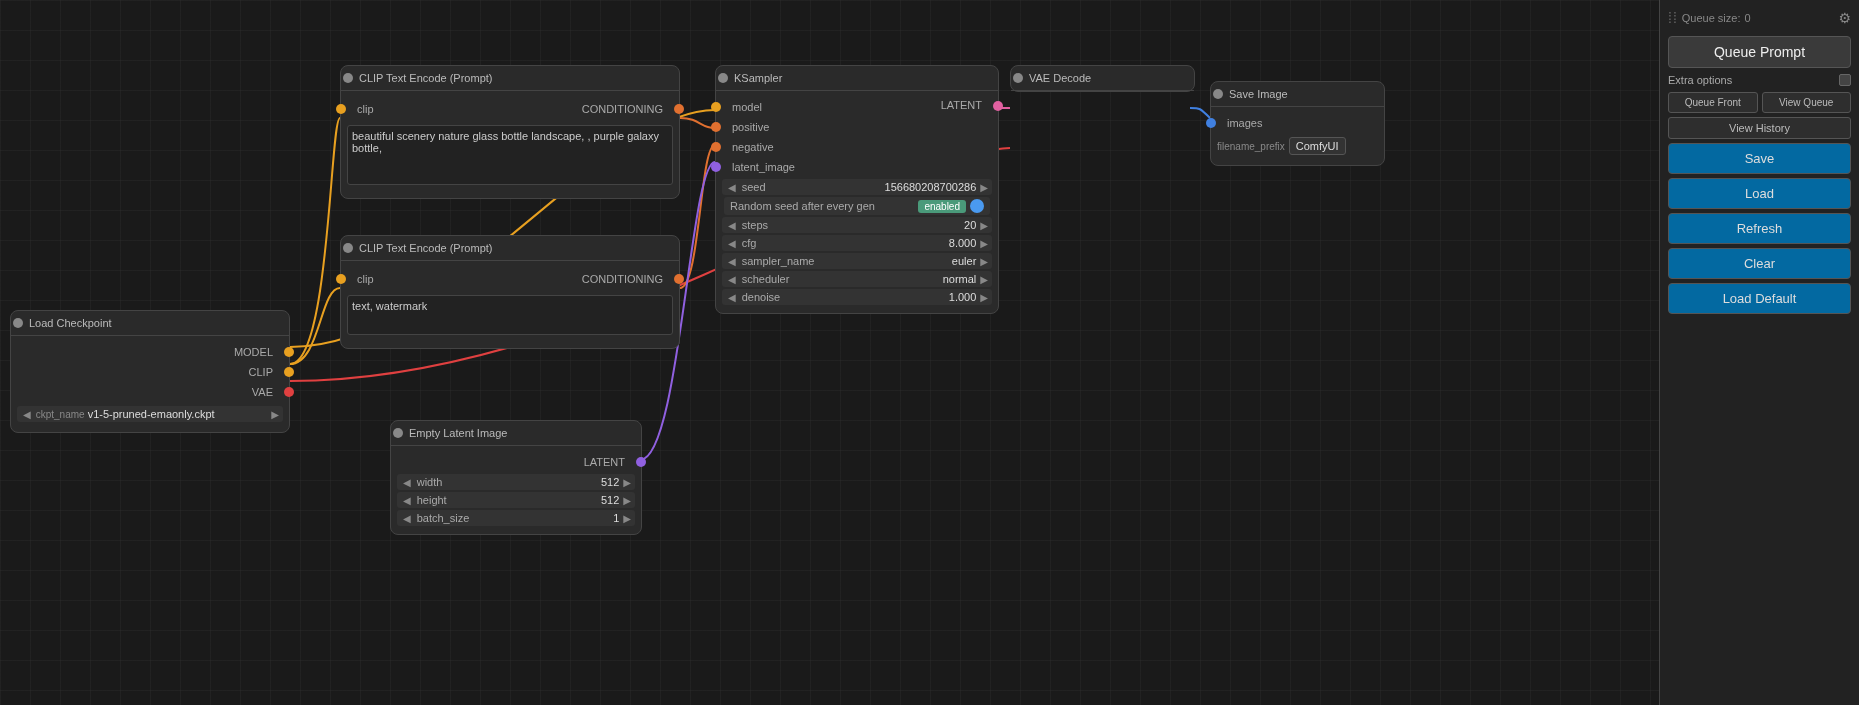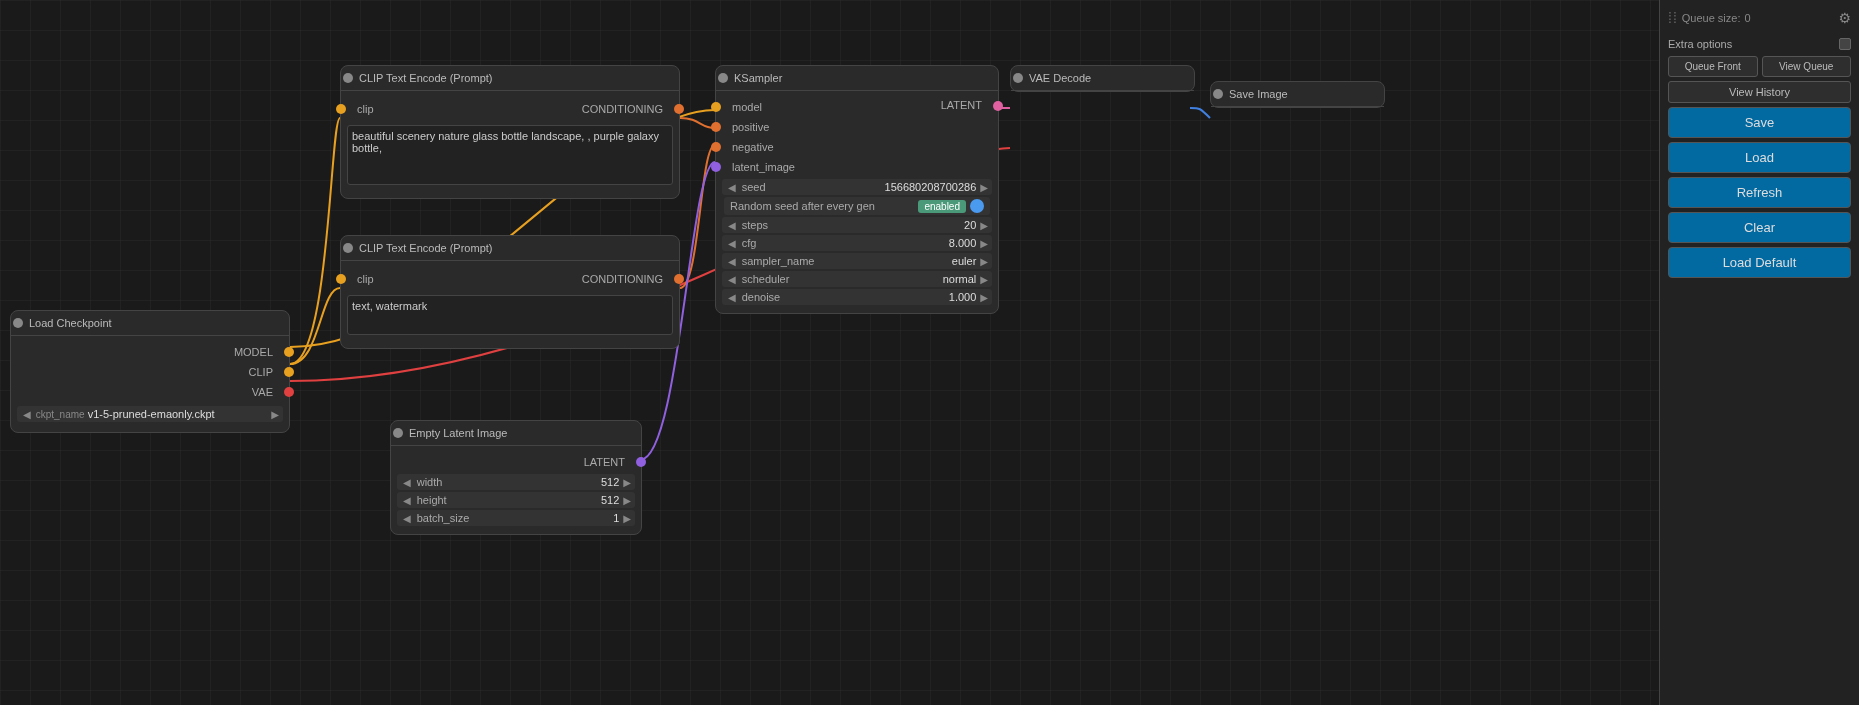--- a/index.html
+++ b/index.html
@@ -498,20 +498,30 @@
     <div class="node-dot c-gray"></div>
     <span class="node-title">VAE Decode</span>
   </div>
 </div>
 
 <div class="node" style="left:1210px; top:65px; width:175px;margin-top:16px;">
   <div class="node-header">
     <div class="node-dot c-gray"></div>
     <span class="node-title">Save Image</span>
   </div>
+  <div class="node-body">
+    <div class="port-row left">
+      <div class="port-connector c-blue" style="transform:translateX(-5px);"></div>
+      <span class="port-label">images</span>
+    </div>
+    <div class="filename-row">
+      <span class="filename-label">filename_prefix</span>
+      <span class="filename-value">ComfyUI</span>
+    </div>
+  </div>
 </div>
 
 <div class="node" style="left:390px; top:420px; width:252px;">
   <div class="node-header">
     <div class="node-dot c-gray"></div>
     <span class="node-title">Empty Latent Image</span>
   </div>
   <div class="node-body">
     <div class="port-row right" style="padding-right:0;">
       <span class="port-label-right">LATENT</span>
@@ -544,20 +554,21 @@
 <div class="right-panel">
   <div class="panel-header">
     <div style="display:flex; align-items:center; gap:4px;">
       <span style="color:#666; font-size:14px; letter-spacing:1px;">⁞⁞</span>
       <span class="queue-size">Queue size:</span>
       <span class="queue-size">0</span>
     </div>
     <span class="gear-icon">⚙</span>
   </div>
 
+  <button class="panel-btn primary">Queue Prompt</button>
 
   <div class="extra-options-row">
     <span class="extra-options-label">Extra options</span>
     <div class="extra-checkbox"></div>
   </div>
 
   <div class="mini-btn-row">
     <button class="mini-btn">Queue Front</button>
     <button class="mini-btn">View Queue</button>
   </div>

